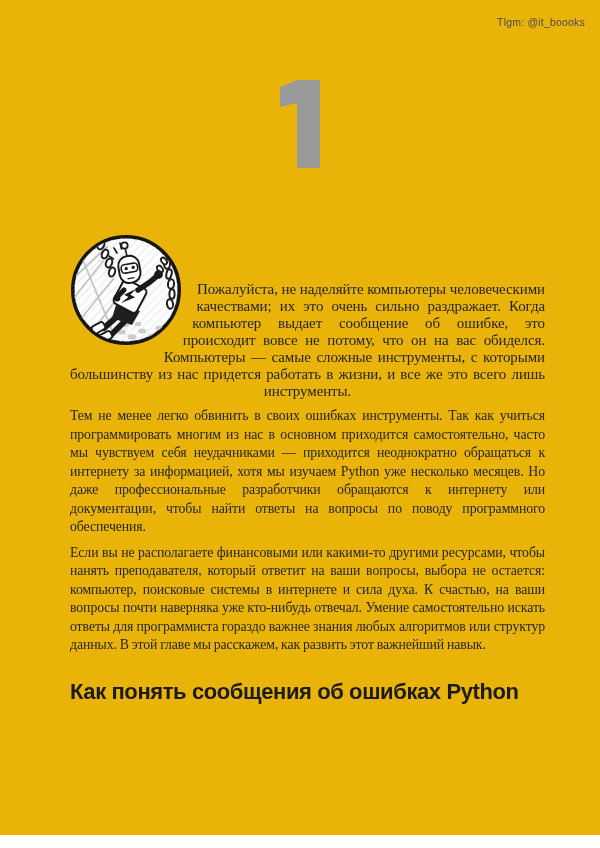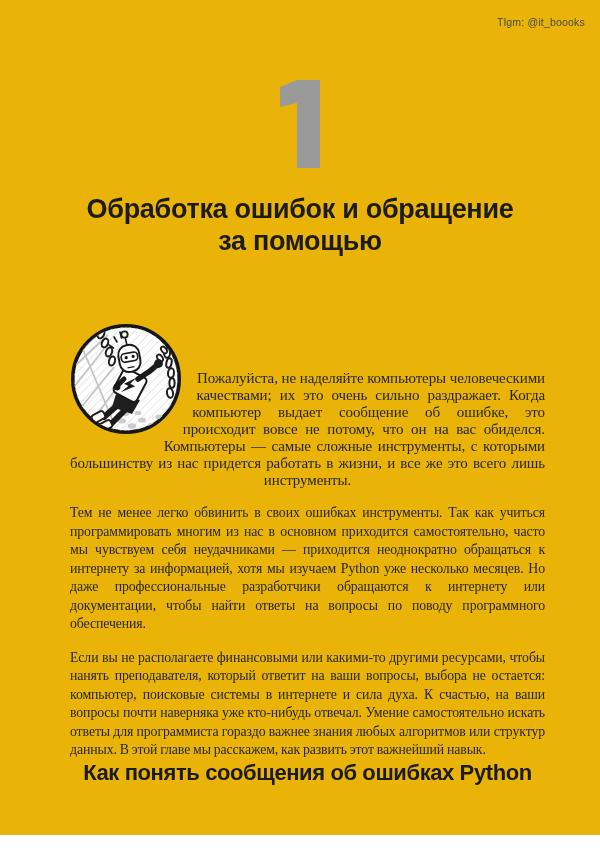--- a/index.html
+++ b/index.html
@@ -44,56 +44,52 @@
   }
   .lead {
     padding-top:49px;
     font-size:15px; line-height:17px;
     text-align:justify; text-align-last:center;
     letter-spacing:-0.1px; word-spacing:-0.5px;
     hyphens:auto; -webkit-hyphens:auto;
     color:#262626;
   }
   .para {
-    margin-top:15px;
+    margin-top:7px;
     font-size:13.8px; line-height:18.5px;
     text-align:justify;
     letter-spacing:-0.1px; word-spacing:-0.5px;
     hyphens:auto; -webkit-hyphens:auto;
     color:#262626;
     clear:left;
   }
   .section-heading {
+    margin-top:24px;
     font-family:"Liberation Sans", sans-serif;
     font-weight:800;
     font-size:22px; line-height:26px;
     letter-spacing:-0.4px;
     color:#1b1b1b;
-    text-align:center;
   }
   .section-heading + .para { margin-top:8px; }
 </style>
 </head>
 <body>
 
 <div class="page">
 
   <div class="watermark">Tlgm: @it_boooks</div>
 
   <div class="chapter-number-wrap" aria-hidden="true">
 
     <svg width="40" height="88" viewBox="0 0 40 88">
       <polygon points="17,0 40,0 40,88 17,88 17,23 0,27 0,7" fill="#9a9a9a"></polygon>
     </svg>
   </div>
 
-  <h1 class="chapter-title">
-    <span>Обработка ошибок и обращение</span>
-    <span>за помощью</span>
-  </h1>
 
   <div class="content">
 
     <div class="intro">
 
       <div class="art-float">
         <svg viewBox="0 0 116 116" width="116" height="116">
           <defs>
             <clipPath id="cc">
                 <circle cx="58" cy="58" r="52"></circle>

